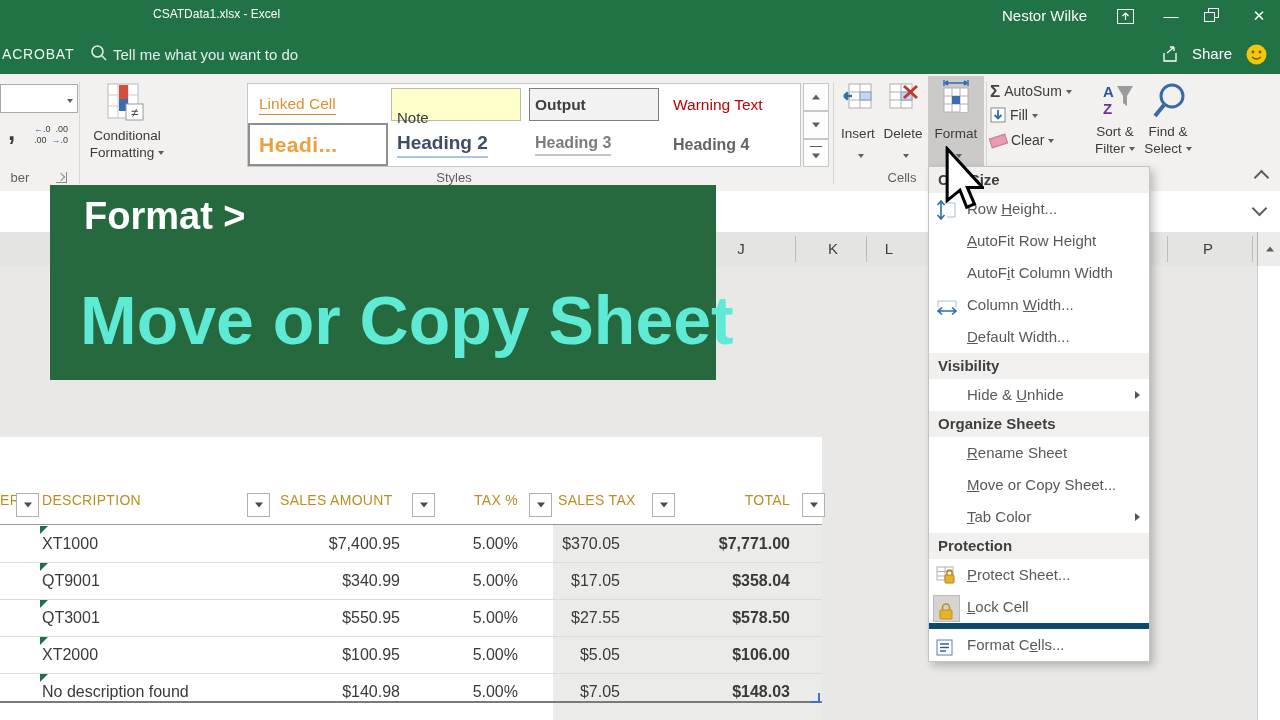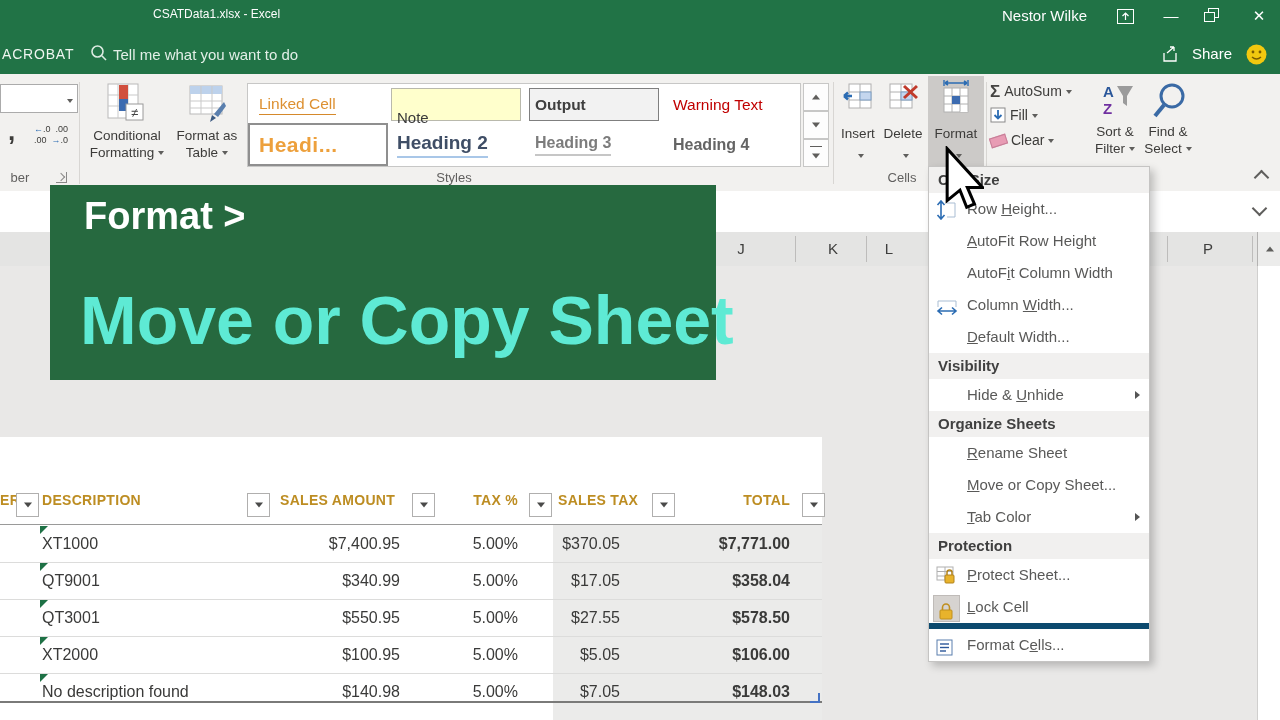--- a/index.html
+++ b/index.html
@@ -71,21 +71,21 @@
   .scrollup{left:1257px;top:0;width:23px;height:34px;background:#ececeb;border-left:1px solid #b3b2b1;}
   
   .sheet{left:0;top:266px;width:1280px;height:454px;background:#e9e8e7;}
   .scrolltrack{left:1257px;top:0;width:23px;height:454px;background:#fff;border-left:1px solid #d0cfce;}
   .whiteblock{left:0;top:171px;width:822px;height:266px;background:#fff;}
   .whitebelow{left:0;top:437px;width:553px;height:17px;background:#fff;}
   .graycol{left:553px;top:259px;width:269px;height:195px;background:#ebebea;}
   .t-line{left:0;width:822px;height:1px;background:#dcdcdb;}
   .t-headline{left:0;top:258px;width:822px;height:1px;background:#9a9a99;}
   .t-botline{left:0;top:435px;width:822px;height:2px;background:#7a7a79;}
-  .th{top:226px;font-size:14px;font-weight:bold;color:#bd8d22;letter-spacing:.3px;white-space:nowrap;}
+  .th{top:226px;font-size:14px;font-weight:normal;color:#bd8d22;letter-spacing:.3px;white-space:nowrap;}
   .filterbtn{top:227px;width:21px;height:22px;background:#fff;border:1px solid #b0afae;}
   .filterbtn .tri-down{border-top-color:#4a4a49;}
   .trow{left:0;width:822px;height:37px;}
   .trow .cell{position:absolute;top:0;line-height:37px;font-size:16px;color:#3a3a39;white-space:nowrap;}
   .c-desc{left:42px;}
   .c-amt{left:280px;width:120px;text-align:right;}
   .c-tax{left:430px;width:88px;text-align:right;}
   .c-stax{left:530px;width:90px;text-align:right;}
   .c-total{left:690px;width:100px;text-align:right;font-weight:bold;color:#e8a33d;}
   .greentri{position:absolute;left:40px;top:1px;width:0;height:0;
@@ -184,36 +184,20 @@
             <rect x="15" y="3" width="9" height="14" fill="#d14f3e"></rect>
             <rect x="15" y="17" width="9" height="12" fill="#3c6bb0"></rect>
             <rect x="22" y="22" width="17" height="16" fill="#fff" stroke="#9a9a9a"></rect>
             <text x="30.5" y="35" font-size="13" text-anchor="middle" fill="#444">≠</text>
           </svg>
       </div>
       <div class="abs rbtn-label" style="left:0;top:48px;width:86px;">Conditional</div>
       <div class="abs rbtn-label dd" style="left:0;top:65px;width:86px;">Formatting</div>
     </div>
 
-    <div class="abs" style="left:172px;top:6px;width:70px;height:100px;">
-      <div class="abs" style="left:16px;top:4px;">
-        <svg width="40" height="42" viewBox="0 0 40 42">
-            <rect x="2" y="2" width="32" height="28" fill="#fff" stroke="#b9b9b9"></rect>
-            <rect x="2" y="2" width="32" height="8" fill="#bdd2ec"></rect>
-            <line x1="2" y1="17" x2="34" y2="17" stroke="#c9c9c9"></line>
-            <line x1="2" y1="24" x2="34" y2="24" stroke="#c9c9c9"></line>
-            <line x1="13" y1="2" x2="13" y2="30" stroke="#c9c9c9"></line>
-            <line x1="24" y1="2" x2="24" y2="30" stroke="#c9c9c9"></line>
-            <path d="M36 18 L26 30 L30 33 L38 22 Z" fill="#5a7fae"></path>
-            <path d="M24 31 L28 34 L22 38 Z" fill="#3b5a82"></path>
-          </svg>
-      </div>
-      <div class="abs rbtn-label" style="left:0;top:48px;width:70px;">Format as</div>
-      <div class="abs rbtn-label dd" style="left:0;top:65px;width:70px;">Table</div>
-    </div>
 
     <div class="abs gallery">
       <div class="gcell g-linked" style="left:2px;top:1px;">
           <span>Linked Cell</span>
         </div>
       <div class="gcell g-note" style="left:140px;top:1px;">
           <div class="g-box"></div>
           <span>Note</span>
         </div>
       <div class="gcell g-output" style="left:278px;top:1px;">

